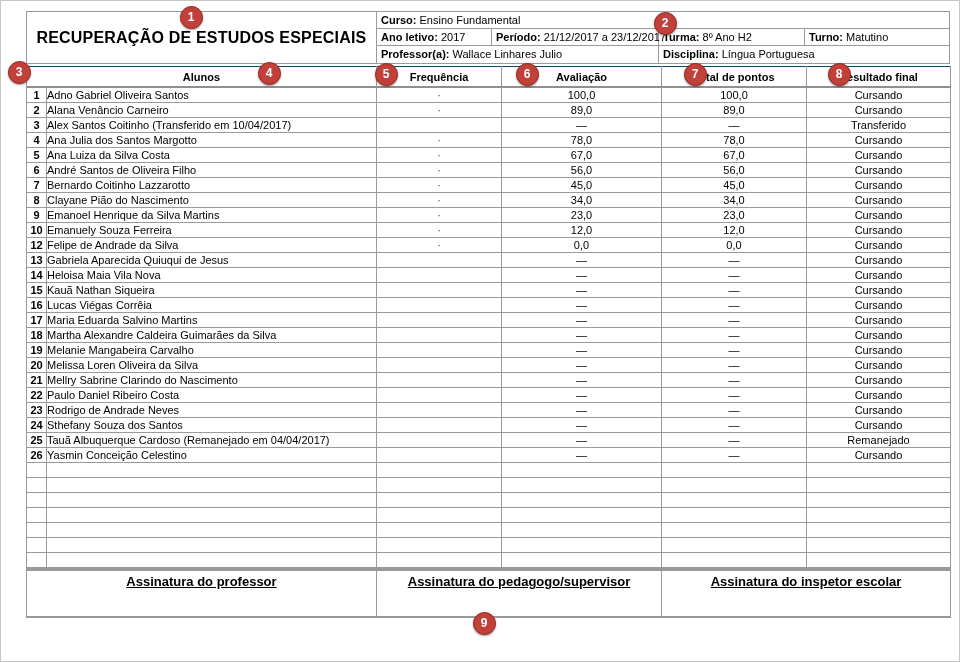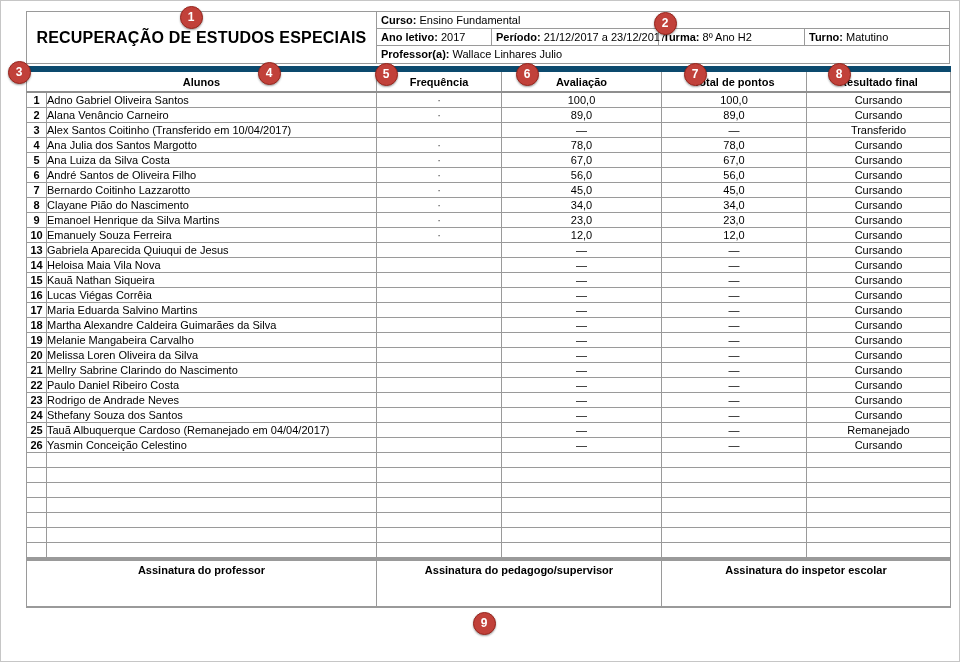--- a/index.html
+++ b/index.html
@@ -21,32 +21,32 @@
   .info-cell:last-child { border-right:none; }
   .w-curso { flex:1; }
   .w-ano { width:115px; } .w-per { width:167px;text-align:right; } .w-turma { width:146px; } .w-turno { flex:1; }
   .w-prof { width:282px; } .w-disc { flex:1; }
   .lbl { font-weight:bold; }
 
   
   table.main { border-collapse:collapse; table-layout:fixed; width:924px; margin-top:2px; }
   table.main th, table.main td { border:1px solid #9a9a9a; font-size:11px; padding:0; overflow:hidden; }
   table.main thead th { height:19px; font-weight:bold; text-align:center;
-                        border-bottom:2px solid #8f8f8f; border-top:6px solid #0c4a6e; }
+                        border-bottom:2px solid #8f8f8f; border-top:1px solid #0c4a6e; }
   table.main tbody td { height:14px; line-height:13px; }
   td.num { text-align:center; font-weight:bold; }
   td.name { text-align:left; padding-left:3px; }
   td.c { text-align:center; }
   td.freq { color:#444; }
   .empty td { height:14px; }
 
   
   table.sig { border-collapse:collapse; table-layout:fixed; width:924px; border-top:3px solid #9a9a9a; }
   table.sig td { border:1px solid #9a9a9a; border-bottom:2px solid #9a9a9a; height:41px;
-                 vertical-align:top; text-align:center; font-weight:bold; font-size:11px; padding-top:3px; }
+                 vertical-align:top; text-align:center; font-weight:bold; font-size:13px; padding-top:3px;text-decoration:underline; }
 
   
   .badge { position:absolute; width:23px; height:23px; border-radius:50%;
            background:#c1413a; border:1px solid #97261e; box-sizing:border-box;
            color:#fff; font-size:12px; font-weight:bold;
            display:flex; align-items:center; justify-content:center;
            box-shadow:0 1px 2px rgba(0,0,0,.35); z-index:10; }
 </style>
 </head>
 <body>
@@ -80,20 +80,24 @@
           </div>
           <div class="info-cell w-turno">
             <span class="lbl">Turno:</span>
             <span>Matutino</span>
           </div>
         </div>
         <div class="info-row">
           <div class="info-cell w-prof">
             <span class="lbl">Professor(a):</span>
             <span>Wallace Linhares Julio</span>
+          </div>
+          <div class="info-cell w-disc">
+            <span class="lbl">Disciplina:</span>
+            <span>Língua Portuguesa</span>
           </div>
         </div>
       </div>
     </div>
 
     <table class="main">
       <colgroup>
         <col style="width:20px">
           <col style="width:330px">
           <col style="width:125px">
@@ -185,20 +189,28 @@
   </tr>
           <tr>
     <td class="num">10</td>
     <td class="name">Emanuely Souza Ferreira</td>
     <td class="c freq">·</td>
     <td class="c">12,0</td>
     <td class="c">12,0</td>
     <td class="c">Cursando</td>
   </tr>
           <tr>
+    <td class="num">12</td>
+    <td class="name">Felipe de Andrade da Silva</td>
+    <td class="c freq">·</td>
+    <td class="c">0,0</td>
+    <td class="c">0,0</td>
+    <td class="c">Cursando</td>
+  </tr>
+          <tr>
     <td class="num">13</td>
     <td class="name">Gabriela Aparecida Quiuqui de Jesus</td>
     <td class="c freq"></td>
     <td class="c">—</td>
     <td class="c">—</td>
     <td class="c">Cursando</td>
   </tr>
           <tr>
     <td class="num">14</td>
     <td class="name">Heloisa Maia Vila Nova</td>

